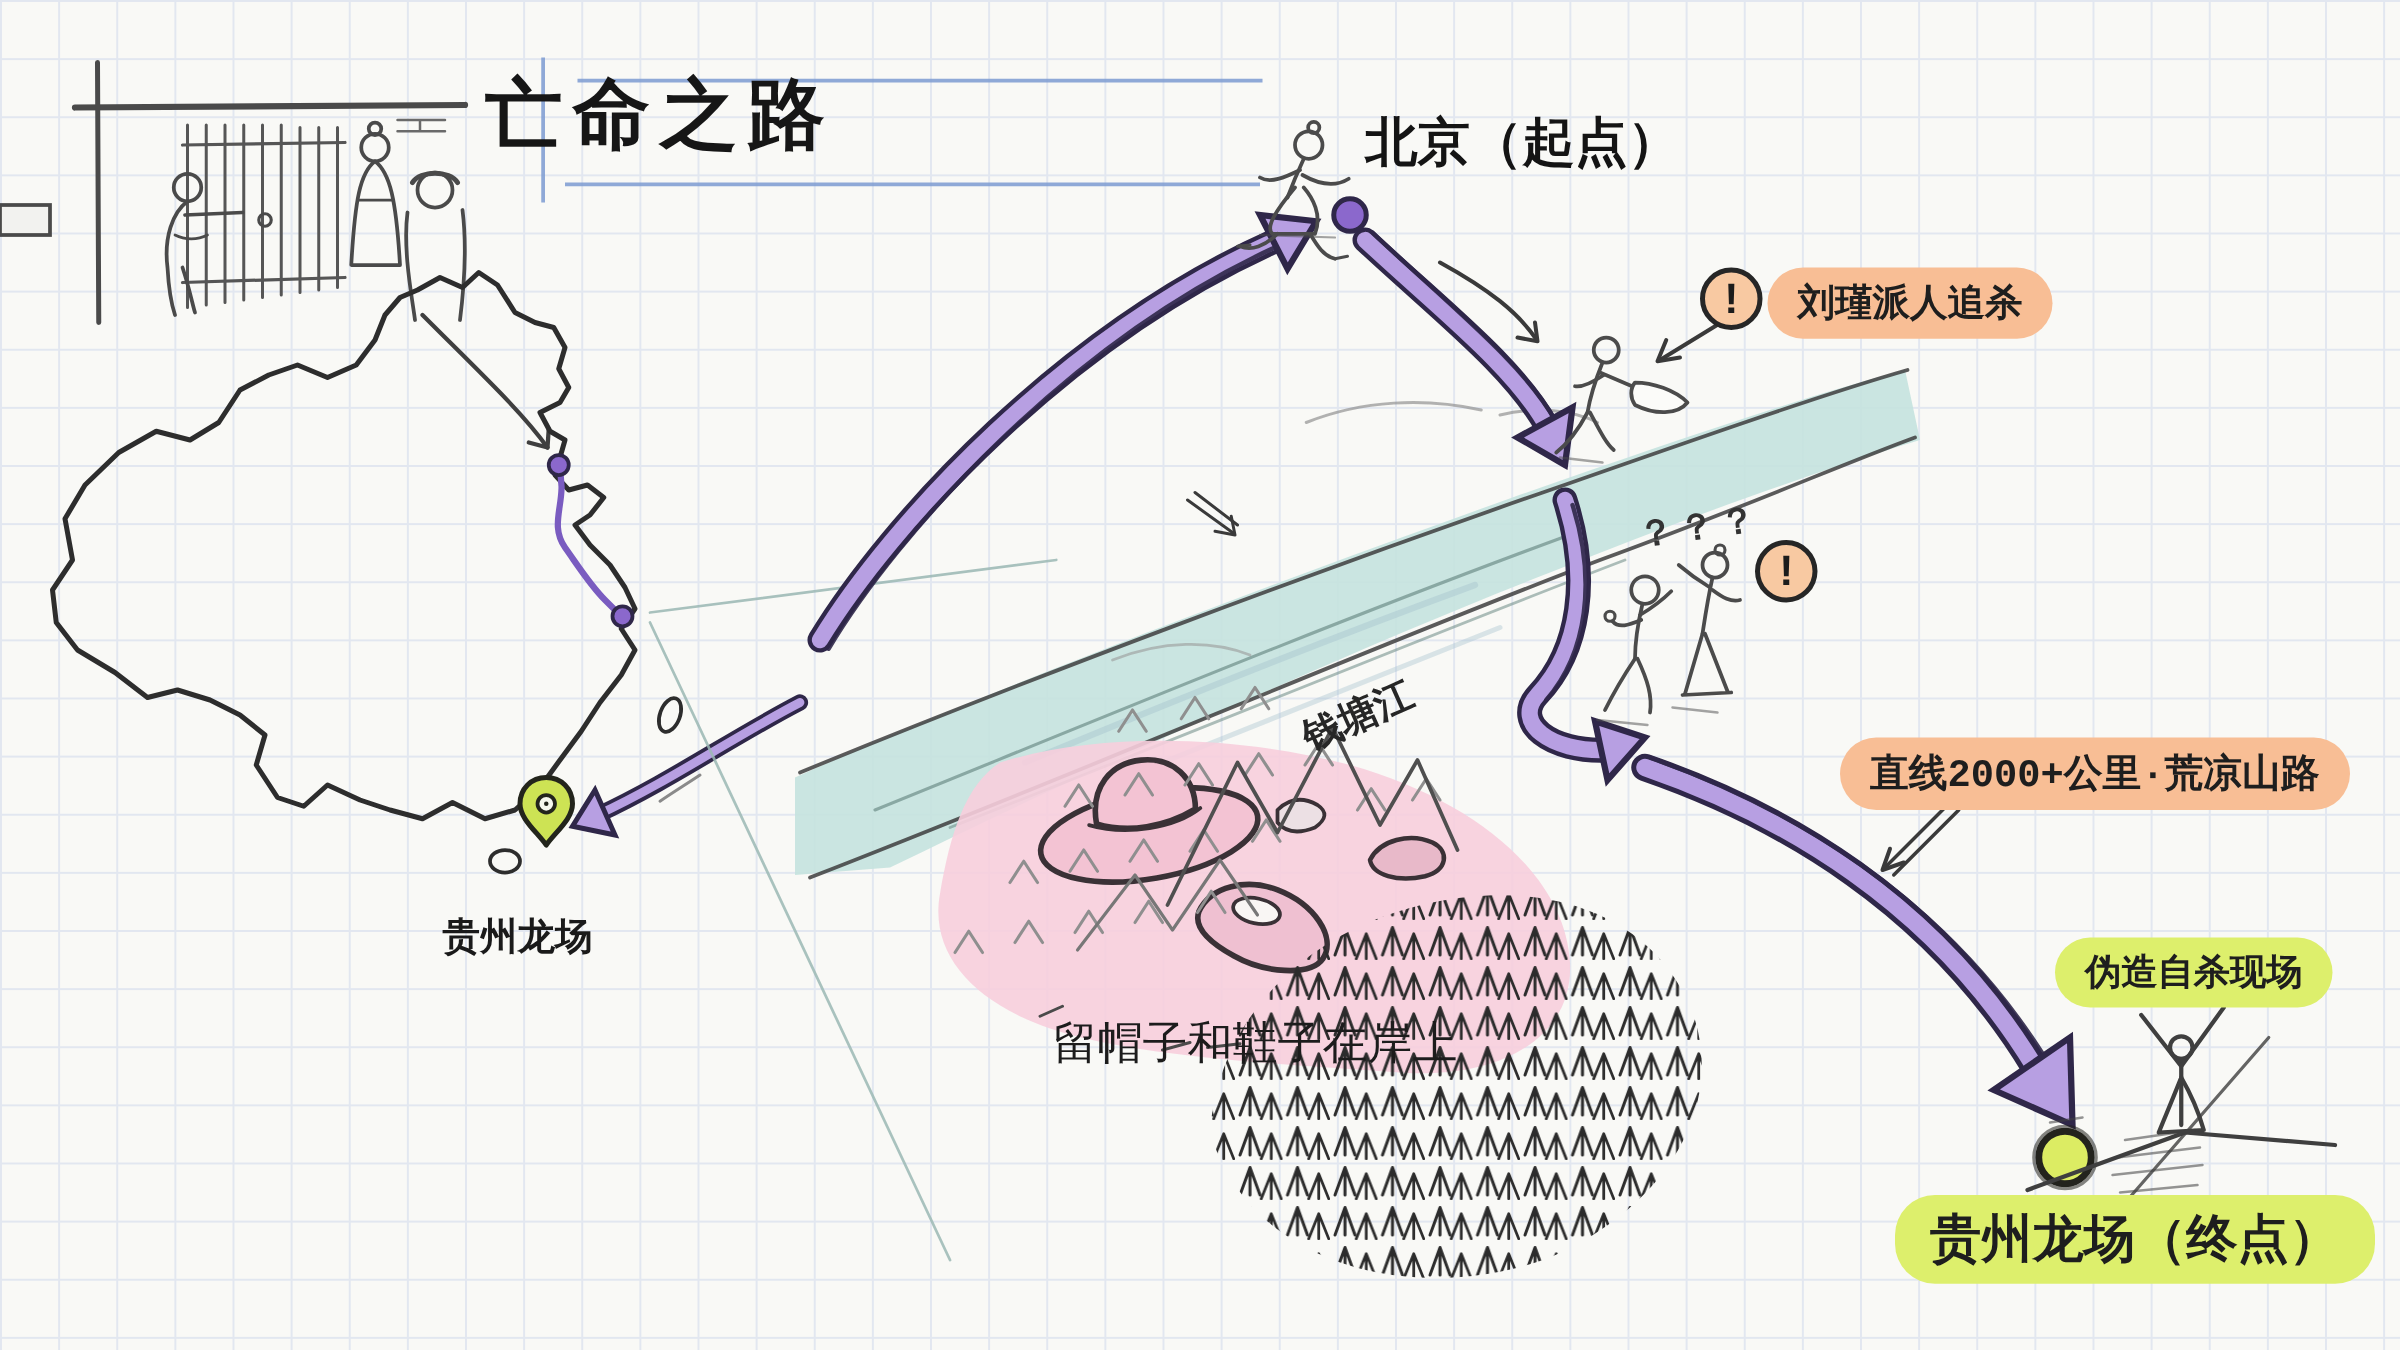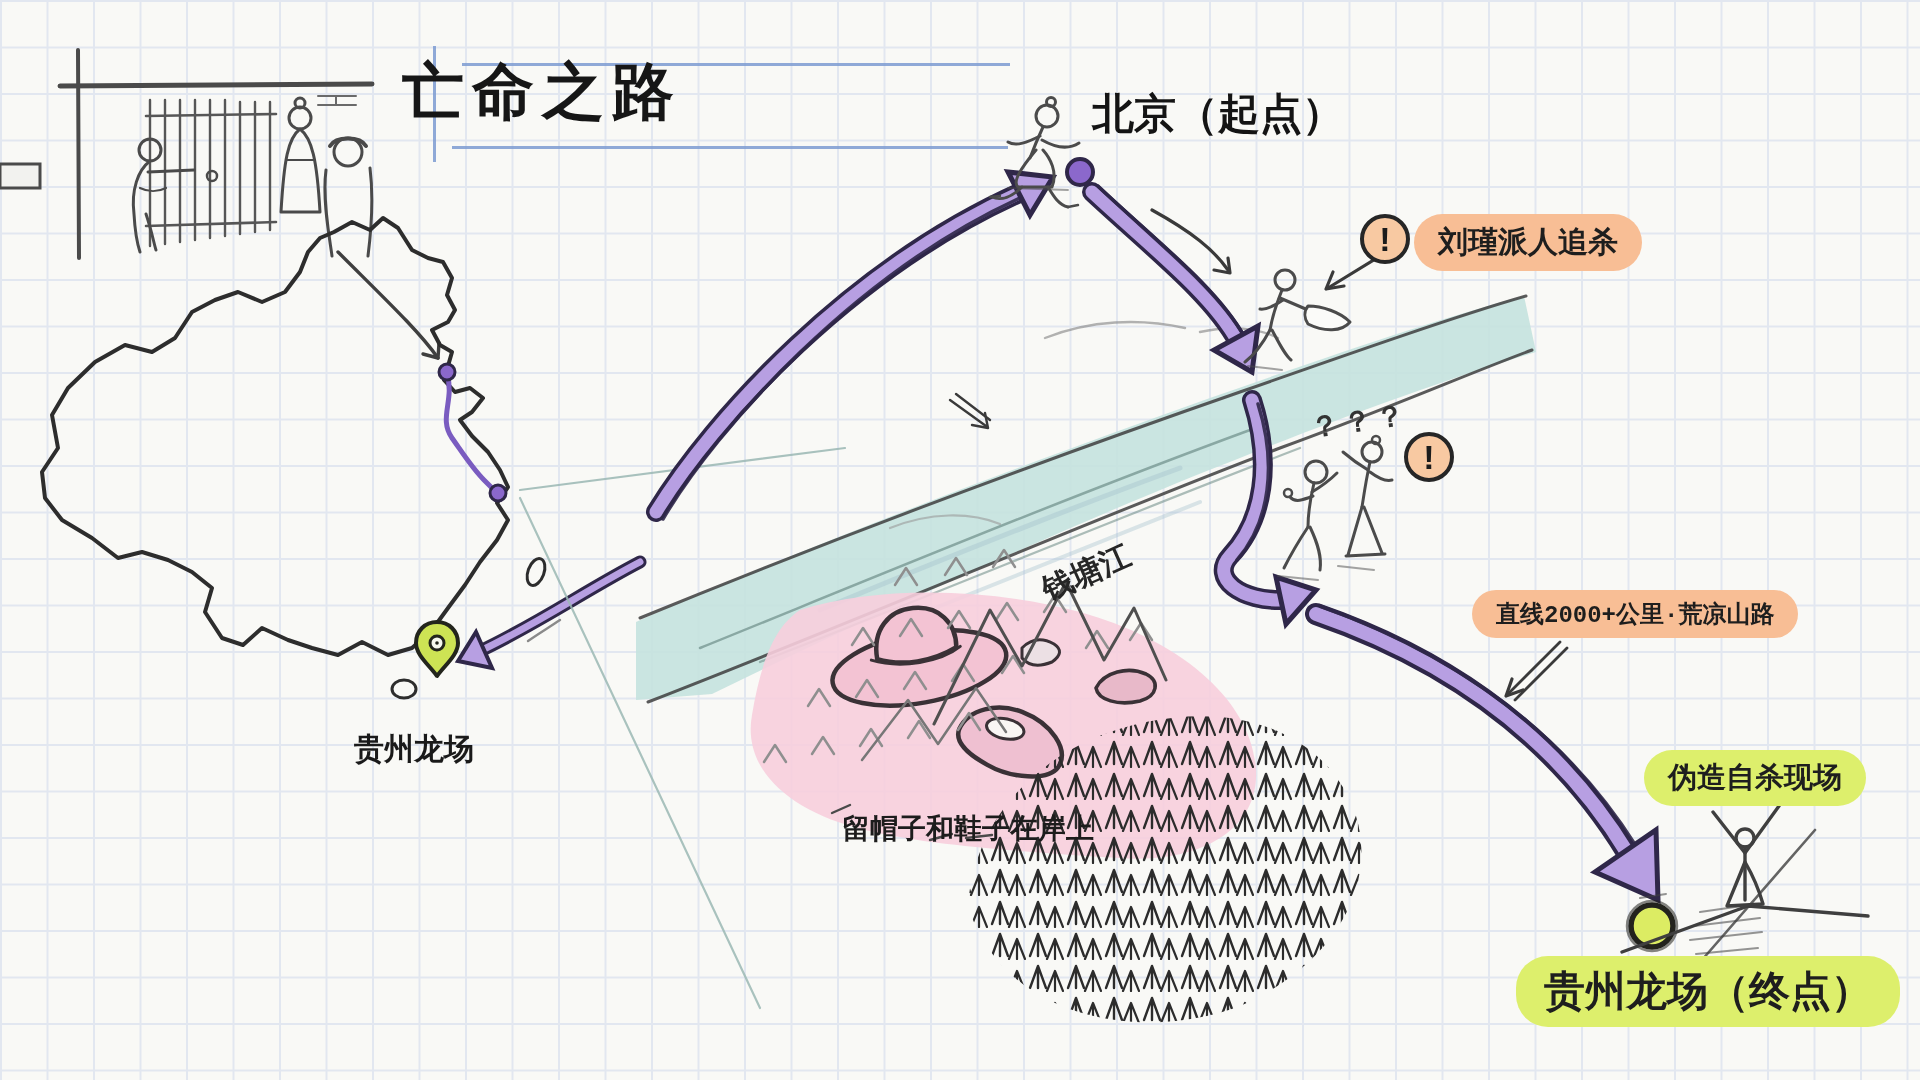--- a/index.html
+++ b/index.html
@@ -9,21 +9,21 @@
     background-image:
       linear-gradient(#e2e7f0 1.5px, transparent 1.5px),
       linear-gradient(90deg, #e2e7f0 1.5px, transparent 1.5px);
     background-size:46.5px 46.5px;
     font-family:"Liberation Sans", sans-serif;
     color:#1e1e1e;
   }
   svg.art{position:absolute;left:0;top:0;}
   svg.art path, svg.art line, svg.art polyline{stroke-linecap:round;stroke-linejoin:round;}
   .title{
-    position:absolute;left:402px;top:50px;
+    position:absolute;left:388px;top:50px;
     font-size:62px;font-weight:900;letter-spacing:8px;color:#161616;
   }
   .rule{position:absolute;background:#7d9bd1;opacity:.85;}
   .badge{
     position:absolute;display:flex;align-items:center;justify-content:center;
     padding:8px 24px;border-radius:30px;font-weight:800;white-space:nowrap;color:#1e1e1e;
   }
   .orange{background:#f8be95;font-size:30px;font-family:Liberation Mono, monospace;}
   .pinkb{background:#f6c3d6;font-size:31px;}
   .greenb{background:#ddef6c;}
@@ -282,23 +282,23 @@
   <div class="plain-label" style="left:354px;top:682px;font-size:30px;color:#1a1a1a;margin-top:47px;">贵州龙场</div>
 
   <div class="badge greenb" style="left:1516px;top:956px;font-size:41px;border-radius:32px;padding:8px 28px;">贵州龙场（终点）</div>
 
   <div class="excl" style="left:1360px;top:214px;">!</div>
   <div class="badge orange" style="left:1414px;top:214px;">刘瑾派人追杀</div>
 
 
   <div class="excl" style="left:1404px;top:432px;">!</div>
 
-  <div class="badge orange" style="left:1472px;top:590px;font-size:24px;">直线2000+公里·荒凉山路</div>
+  <div class="badge orange" style="left:1472px;top:590px;font-size:31px;">直线2000+公里·荒凉山路</div>
 
   <div class="badge greenb" style="left:1644px;top:750px;font-size:29px;">伪造自杀现场</div>
 
   <div class="plain-label" style="left:1040px;top:552px;font-size:31px;color:#262626;transform:rotate(-24deg);">钱塘江</div>
 
-  <div class="plain-label" style="left:842px;top:810px;font-size:28px;font-weight:700;color:#1c1c1c;">留帽子和鞋子在岸上</div>
+  <div class="plain-label" style="left:842px;top:810px;font-size:36px;font-weight:400;color:#1c1c1c;">留帽子和鞋子在岸上</div>
 
   <div class="plain-label" style="left:1310px;top:402px;font-size:29px;color:#333;letter-spacing:4px;transform:rotate(-8deg);">？？？</div>
 
 </div>
 
 </body></html>

